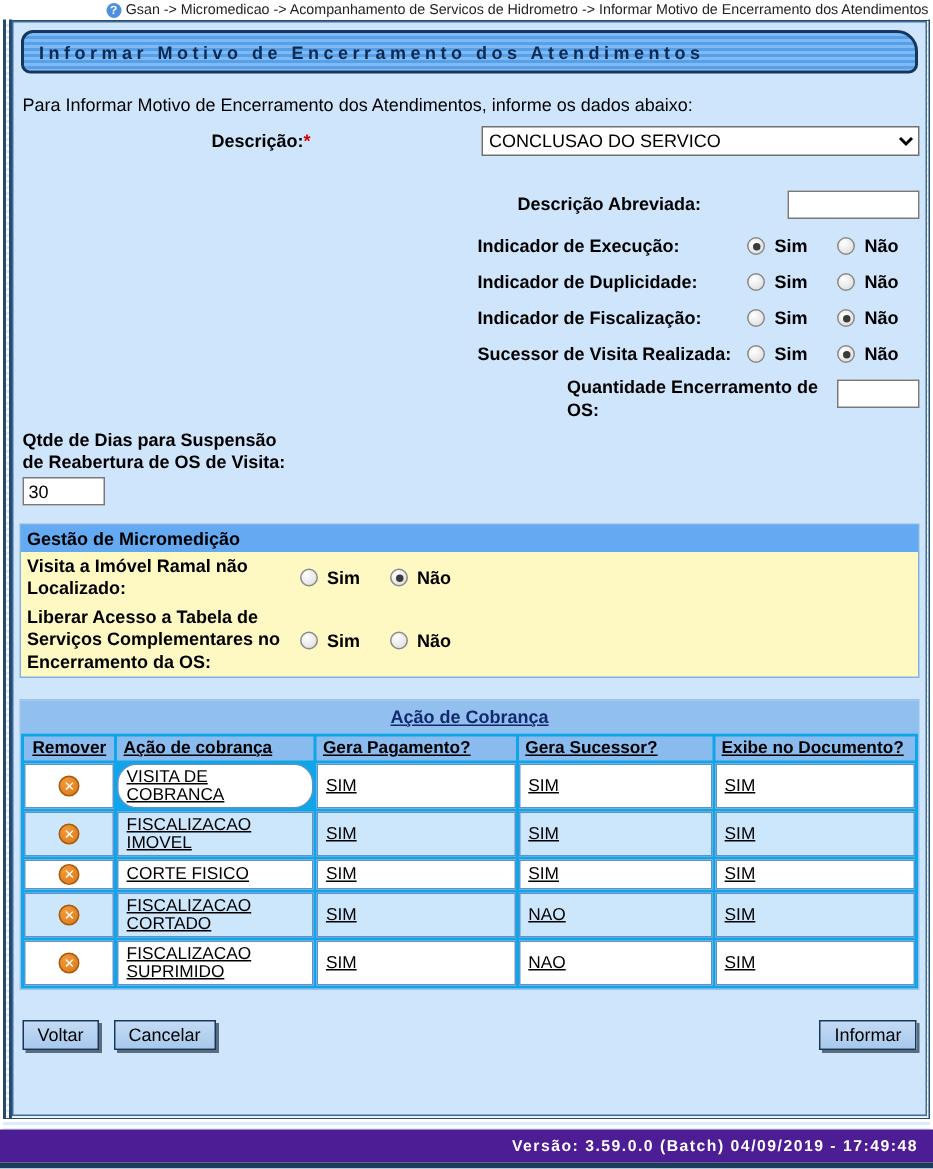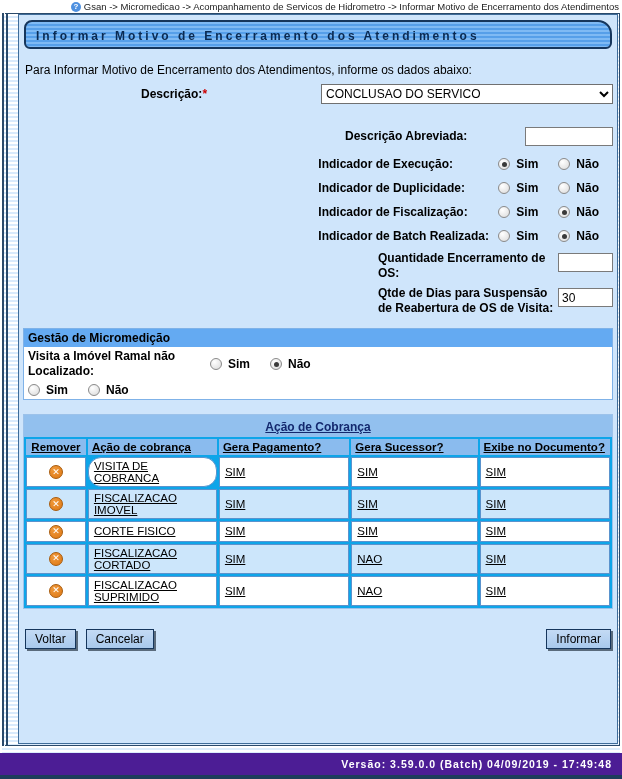--- a/index.html
+++ b/index.html
@@ -26,21 +26,21 @@
   }
   .breadcrumb-text { font-size: 9.5px; color: #222; white-space: nowrap; }
 
   
   .outer-frame {
     margin: 0 2px;
     height: 733px;
     background: repeating-linear-gradient(180deg, #ffffff 0 2px, #d9eafc 2px 4px);
     border: 1px solid #2a4a6b;
     border-left: 6px double #2a4a6b;
-    padding: 0 1px 1px 10px;
+    padding: 0 1px 1px 0;
     overflow: hidden;
   }
   .panel {
     background: #cfe5fb;
     border: 1px solid #3f6c99;
     height: 100%;
     padding: 4px 4px 0 4px;
     overflow: hidden;
   }
 
@@ -88,21 +88,21 @@
     content: ""; position: absolute; left: 3px; top: 3px;
     width: 5px; height: 5px; border-radius: 50%; background: #3a3a3a;
   }
   .radio-label { font-size: 12px; font-weight: bold; color: #000; margin-right: 14px; }
   .mt2 { margin-top: 2px; }
 
   
   .micro-box {
     border: 1px solid #7fb2e8;
     margin: 12px 0 0 0;
-    background: #ffffff;
+    background: #fef9c3;
   }
   .micro-header {
     background: #64aaf2;
     font-size: 12px; font-weight: bold; color: #000;
     padding: 2px 4px;
   }
   .micro-row { display: flex; align-items: center; padding: 2px 0 2px 4px; }
   .micro-row .flabel { width: 182px; }
 
   
@@ -226,51 +226,52 @@
     <div class="form-row">
       <span class="flabel">Indicador de Fiscalização:</span>
       <span class="radio-group">
         <span class="radio"></span>
           <span class="radio-label">Sim</span>
         <span class="radio checked"></span>
           <span class="radio-label">Não</span>
       </span>
     </div>
     <div class="form-row">
-      <span class="flabel">Indicador de Batch Realizada:</span>
+      <span class="flabel">Sucessor de Visita Realizada:</span>
       <span class="radio-group">
         <span class="radio"></span>
           <span class="radio-label">Sim</span>
         <span class="radio checked"></span>
           <span class="radio-label">Não</span>
       </span>
     </div>
 
     <div class="form-row top" style="margin-top:4px;">
       <span class="flabel">Quantidade Encerramento de OS:</span>
       <input class="gtxt w55 mt2" value="" style="">
     </div>
 
-    <div class="form-row top" style="margin-top:5px;">
+    <div class="form-row top" style="margin-top:5px;flex-direction:column;">
       <span class="flabel">Qtde de Dias para Suspensão de Reabertura de OS de Visita:</span>
       <input class="gtxt w55 mt2" value="30" style="">
     </div>
 
     <div class="micro-box">
       <div class="micro-header">Gestão de Micromedição</div>
       <div class="micro-row">
         <span class="flabel">Visita a Imóvel Ramal não Localizado:</span>
         <span class="radio-group">
           <span class="radio"></span>
             <span class="radio-label">Sim</span>
           <span class="radio checked"></span>
             <span class="radio-label">Não</span>
         </span>
       </div>
       <div class="micro-row">
+        <span class="flabel">Liberar Acesso a Tabela de Serviços Complementares no Encerramento da OS:</span>
         <span class="radio-group">
           <span class="radio"></span>
             <span class="radio-label">Sim</span>
           <span class="radio"></span>
             <span class="radio-label">Não</span>
         </span>
       </div>
     </div>
 
     <div class="acao-box">

